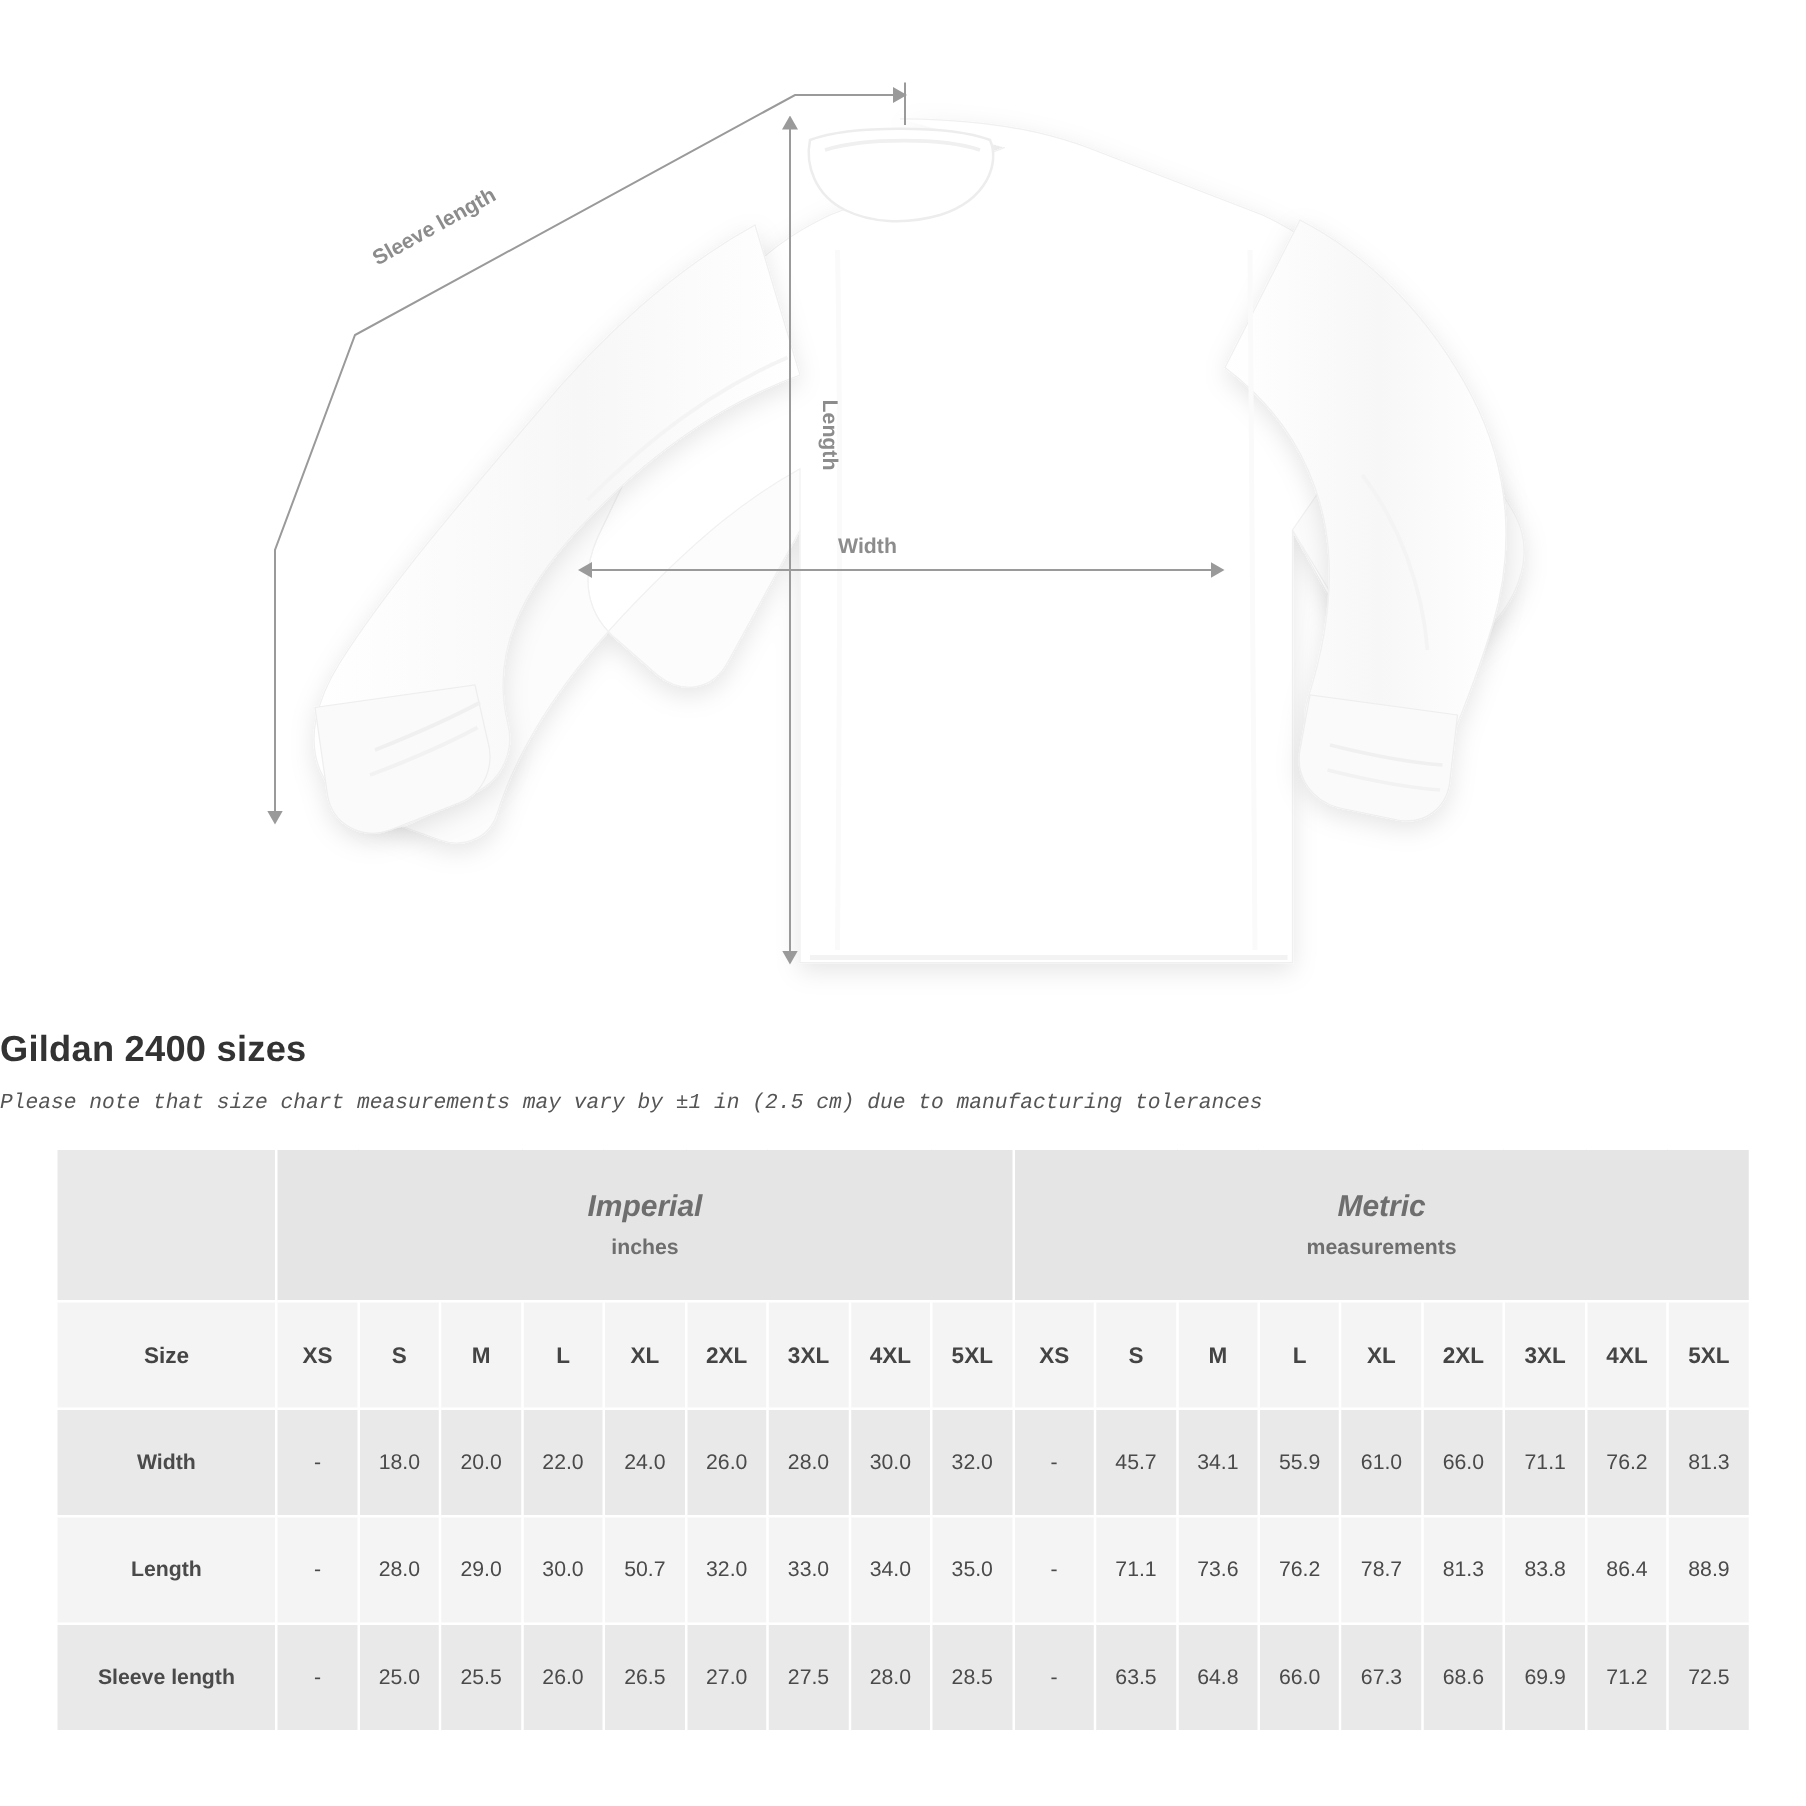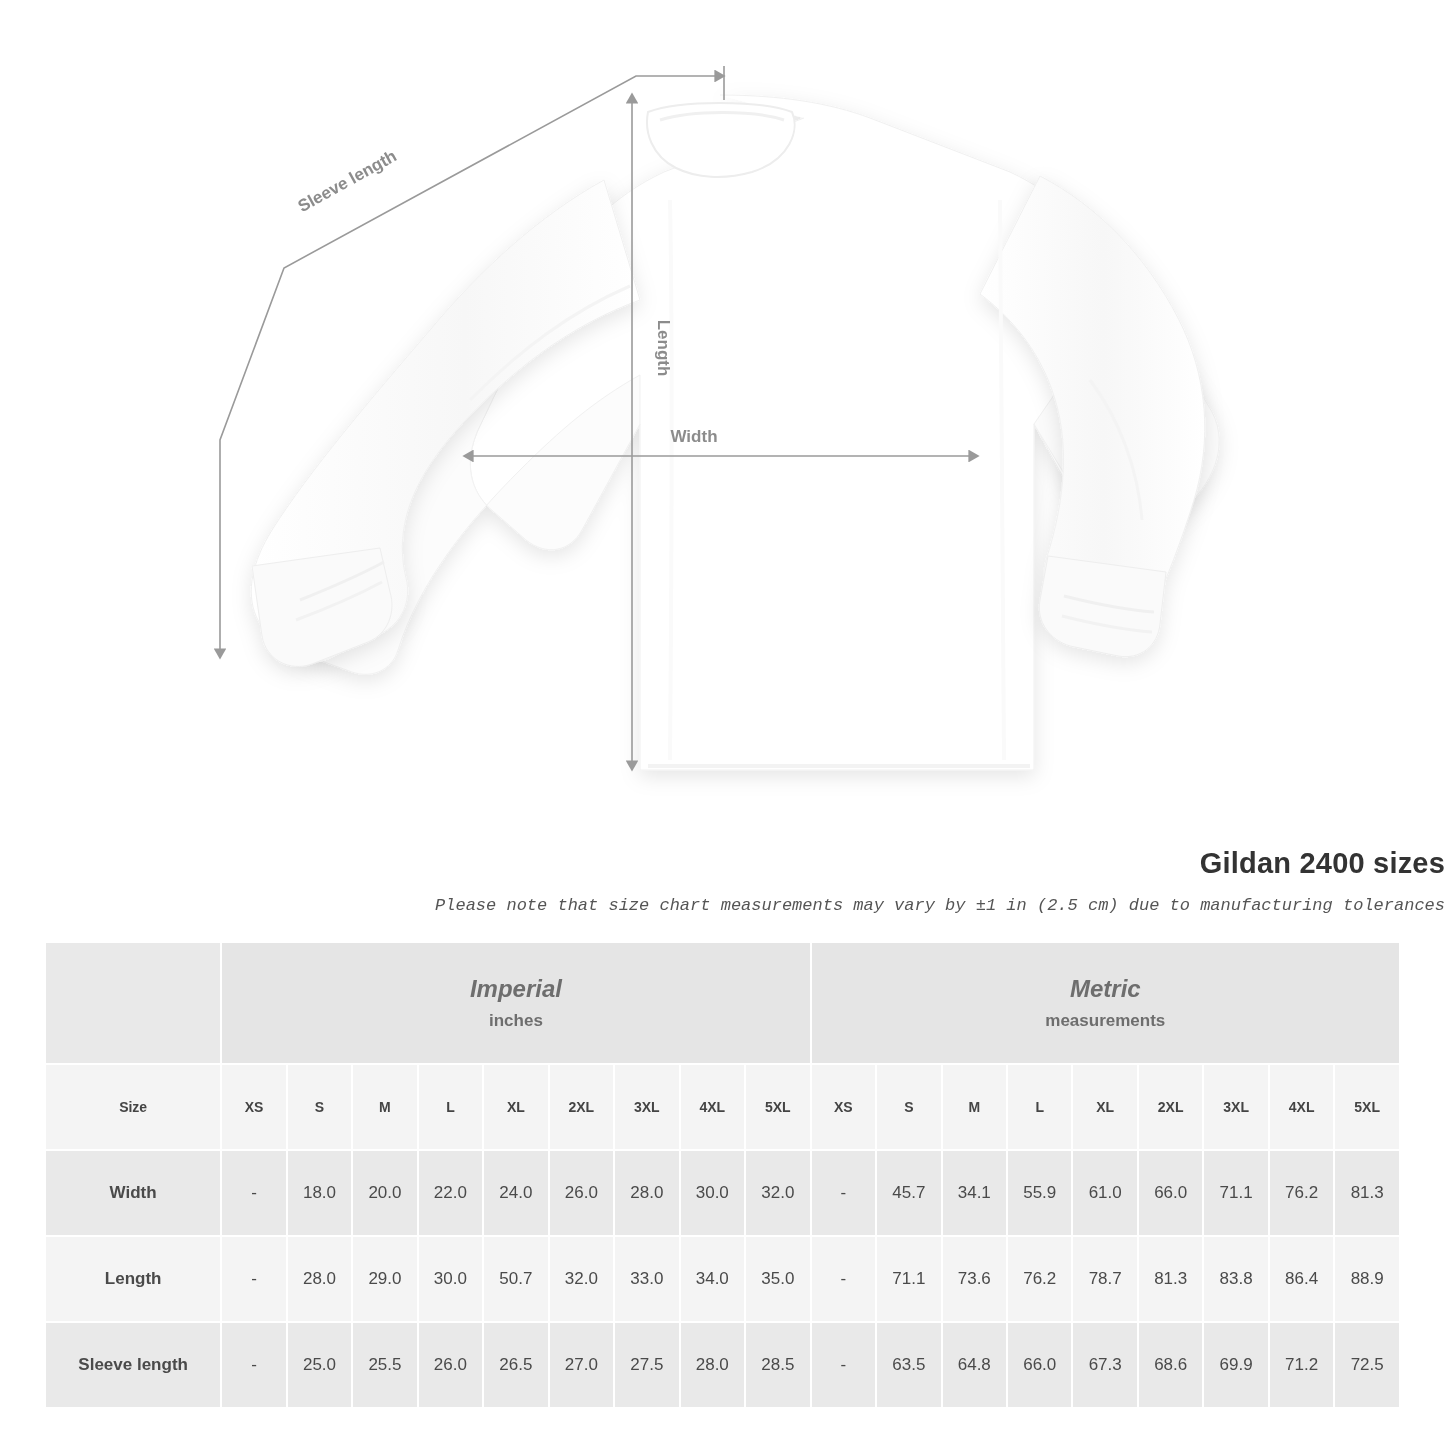--- a/index.html
+++ b/index.html
@@ -22,22 +22,22 @@
     height: 820px;
   }
   .illustration svg {
     position: absolute;
     top: 0;
     left: 0;
   }
 
   
   .title-block {
-    text-align: right;
-    margin-top: 27px;
+    text-align: left;
+    margin-top: 4px;
   }
   .chart-title {
     font-size: 29px;
     font-weight: bold;
     color: #333333;
     letter-spacing: 0.2px;
   }
   .chart-note {
     font-size: 17px;
     font-style: italic;
@@ -82,21 +82,21 @@
     margin-top: 8px;
   }
   .corner-cell {
     background: #e9e9e9;
   }
 
   tr.size-row td {
     background: #f4f4f4;
     height: 84px;
     font-weight: bold;
-    font-size: 14px;
+    font-size: 18px;
     color: #444444;
   }
   tr.size-row td.rowlabel {
     background: #f4f4f4;
   }
 
   tr.data-row td {
     height: 84px;
   }
   tr.data-row.odd td { background: #e9e9e9; }

